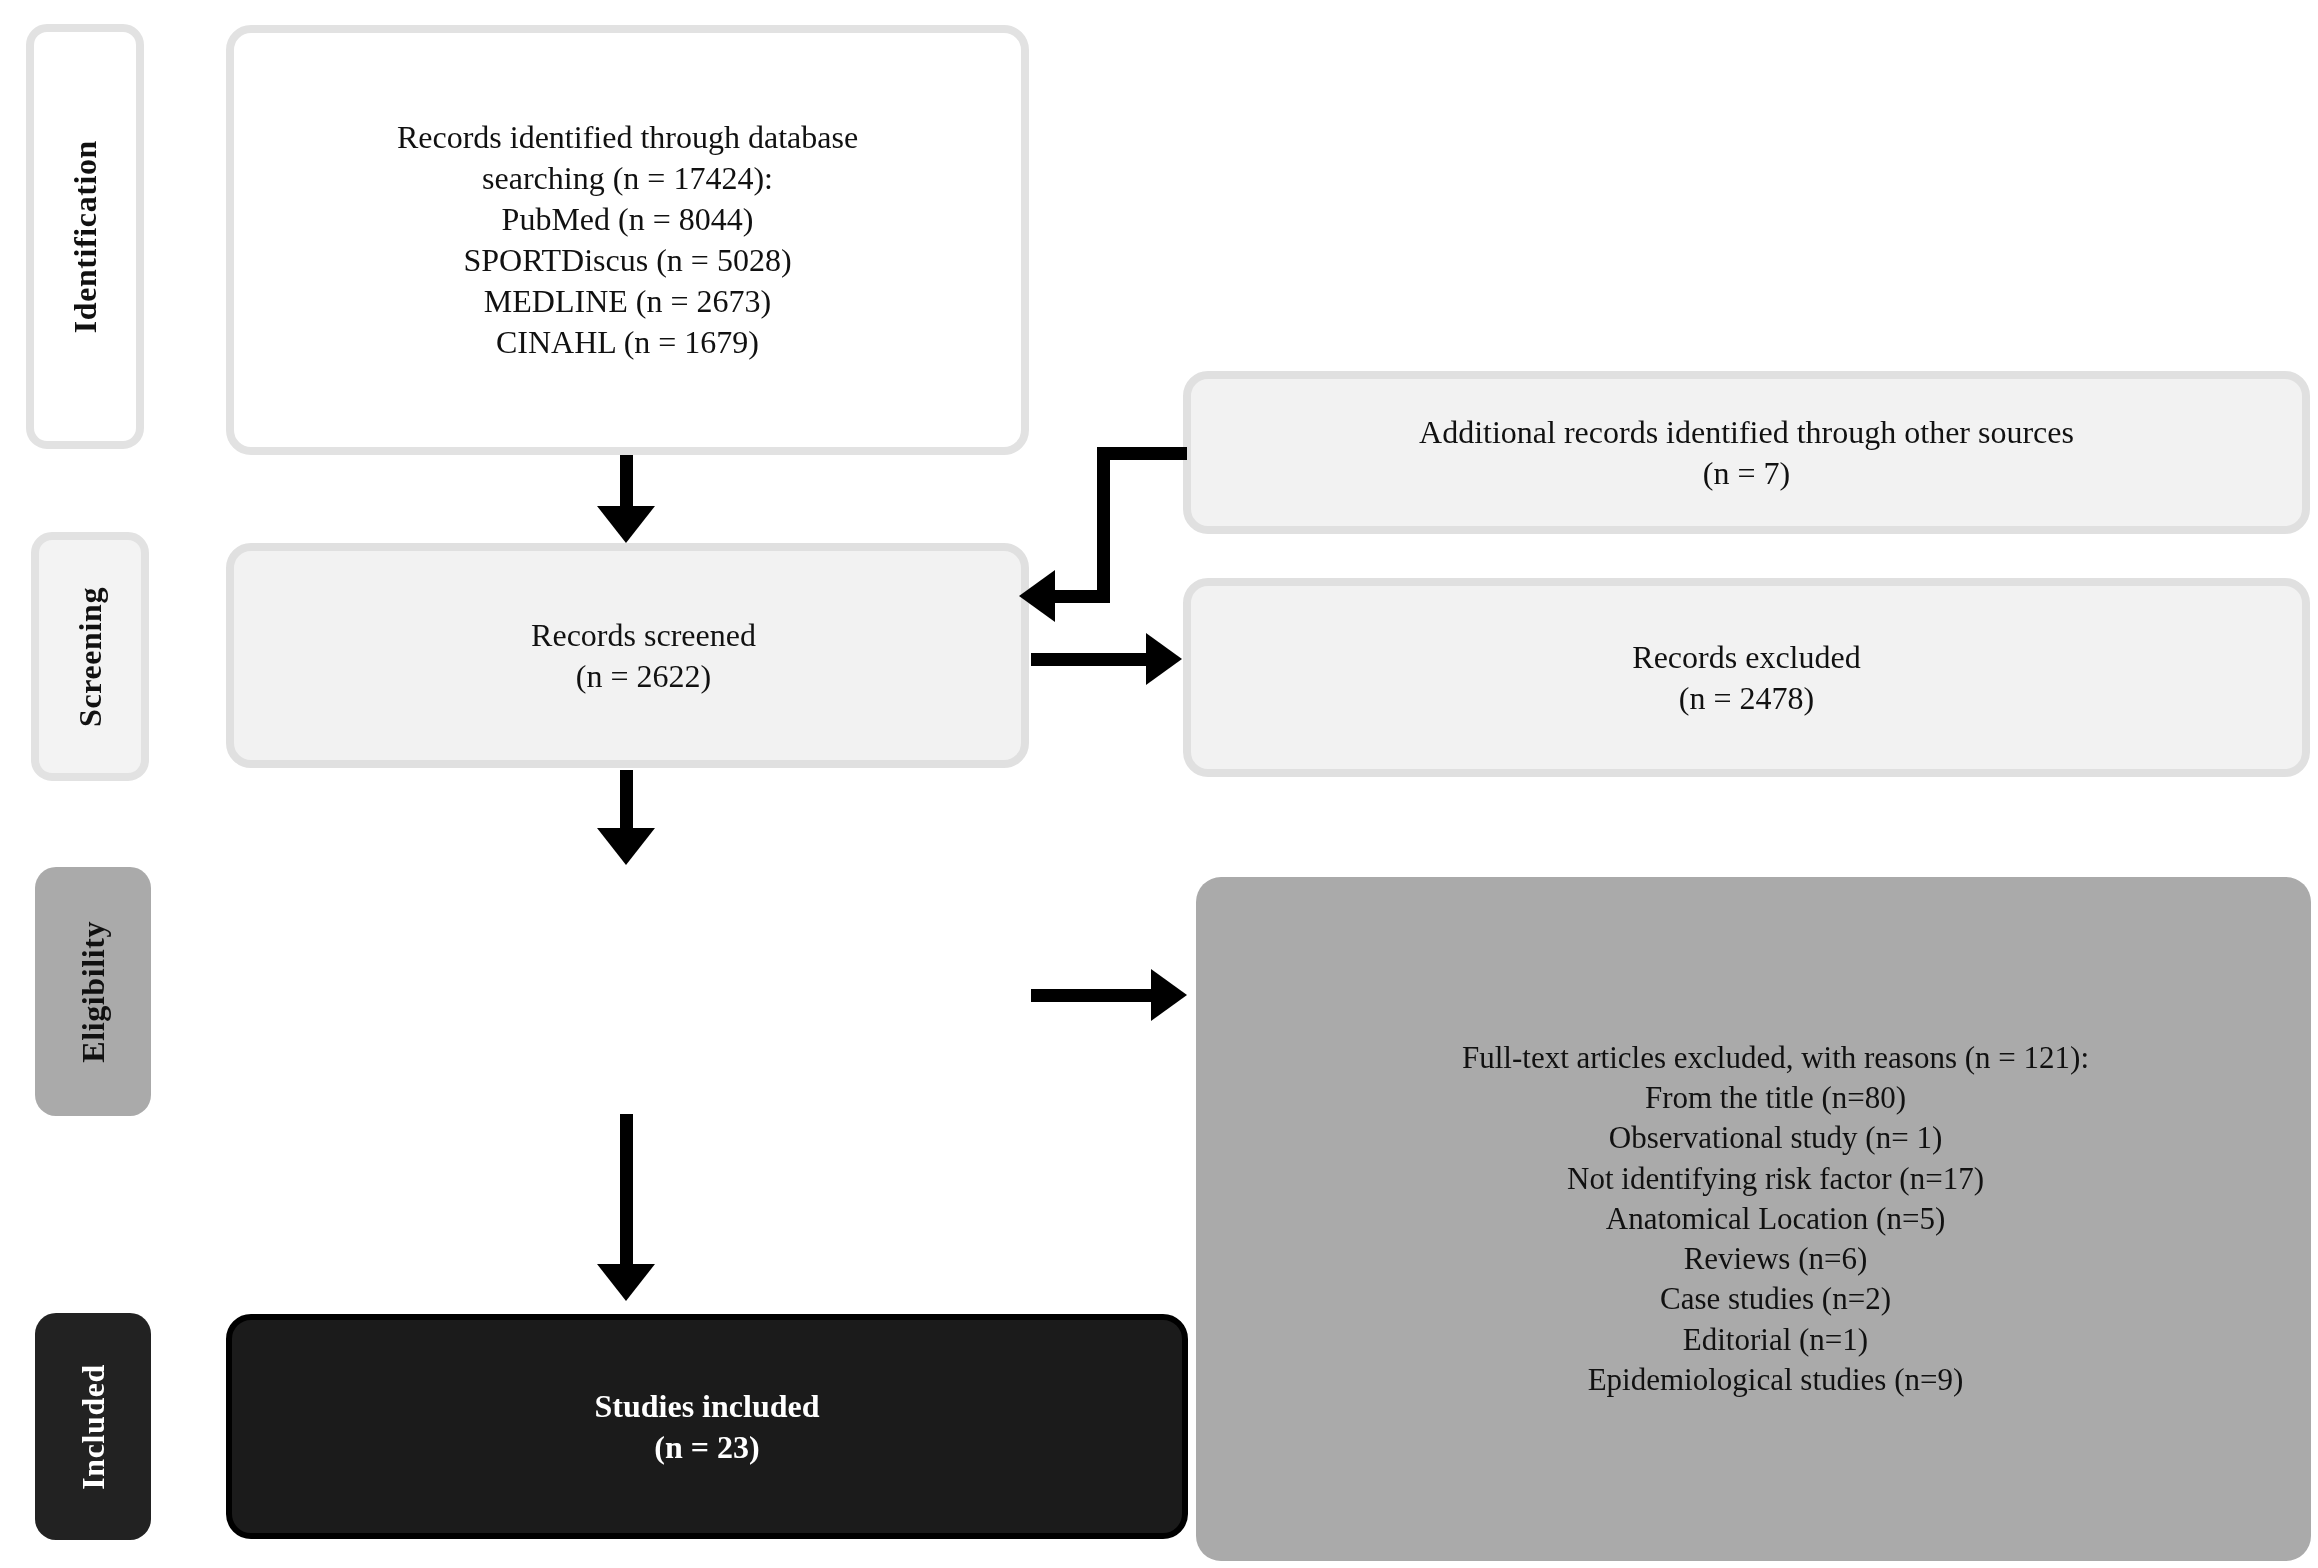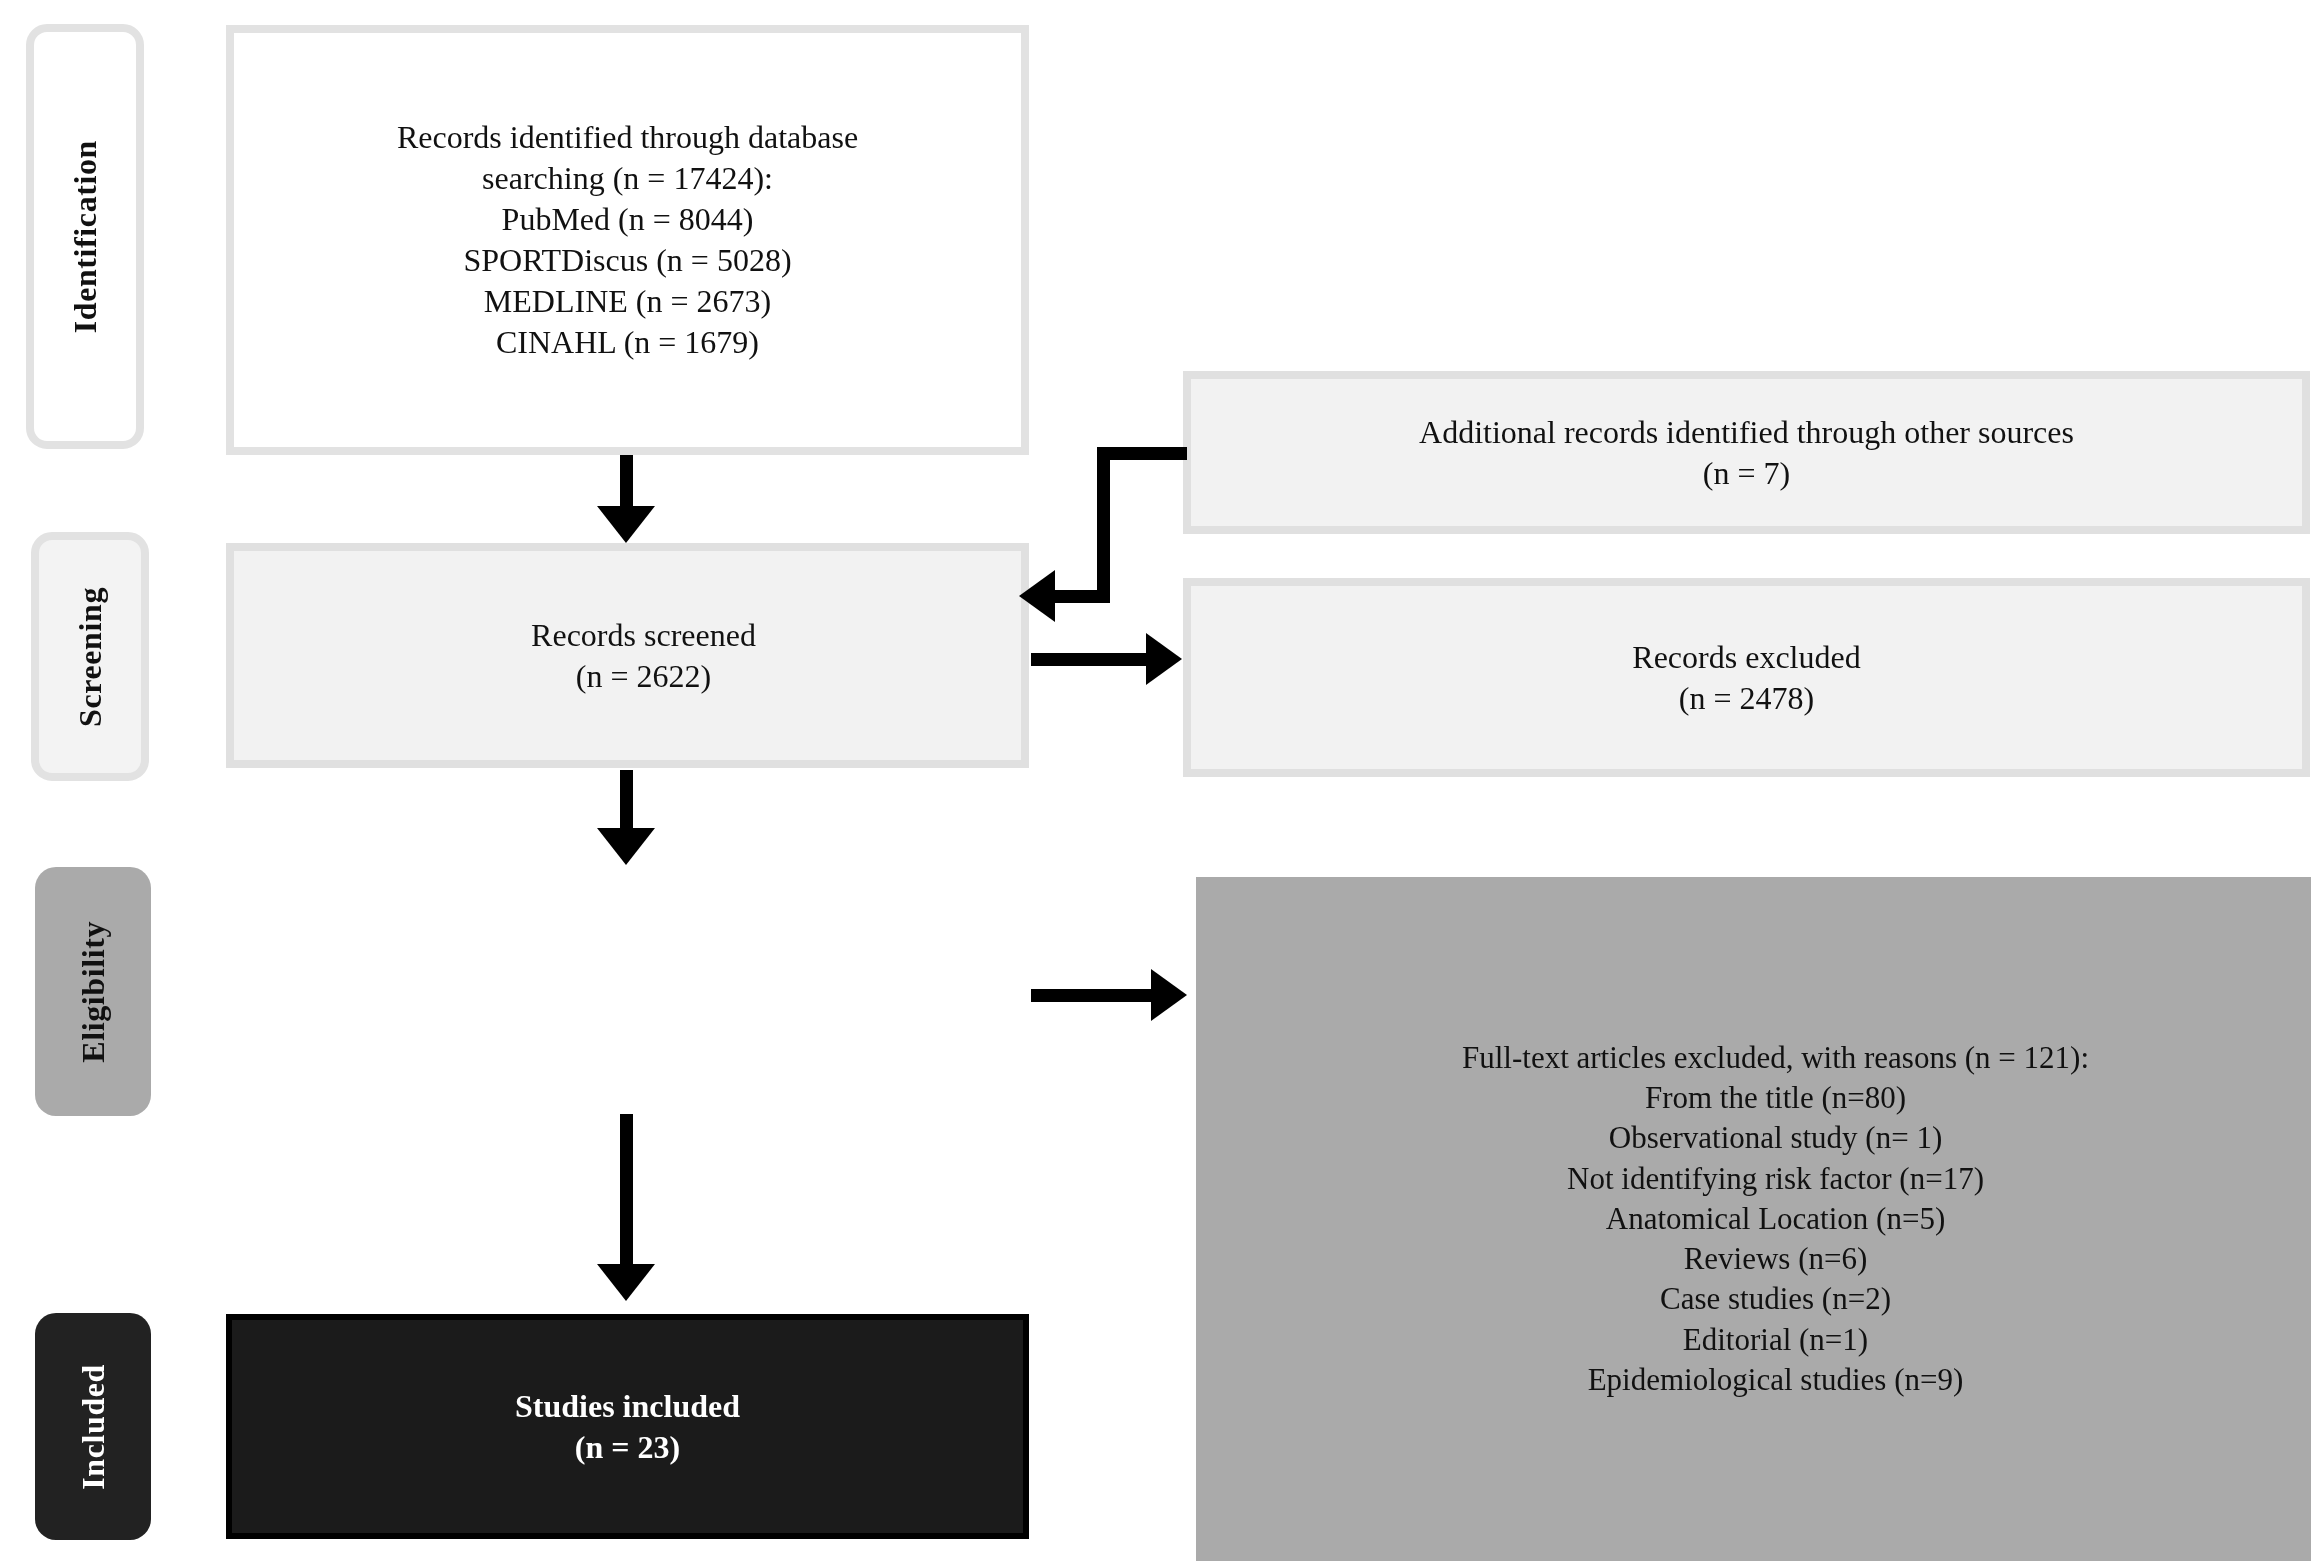--- a/index.html
+++ b/index.html
@@ -65,20 +65,21 @@
   .tab-included .stage-label { color: #ffffff; }
 
   
   .flow-box {
     position: absolute;
     box-sizing: border-box;
     display: flex;
     align-items: center;
     justify-content: center;
     text-align: center;
+    border-radius: 25px;
   }
   .flow-box .box-text {
     font-size: 32px;
     line-height: 1.28;
     color: #111111;
     padding: 0 15px;
     white-space: pre-line;
   }
 
   .box-identified {
@@ -109,21 +110,21 @@
     border: none;
   }
   .box-reasons {
     left: 1196px; top: 877px; width: 1115px; height: 684px;
     background: #aaaaaa;
     border: none;
     padding-left: 44px;
   }
   .box-reasons .box-text { font-size: 31px; line-height: 1.30; }
   .box-included {
-    left: 226px; top: 1314px; width: 803px; height: 225px;
+    left: 226px; top: 1314px; width: 962px; height: 225px;
     background: #1b1b1b;
     border: 6.2px solid #000000;
   }
   .box-included .box-text { color: #ffffff; font-weight: bold; }
 
   
   .conn { position: absolute; }
   .v-line { position: absolute; background: #000000; width: 12.5px; }
   .h-line { position: absolute; background: #000000; height: 12.5px; }
   .arrow-down {

